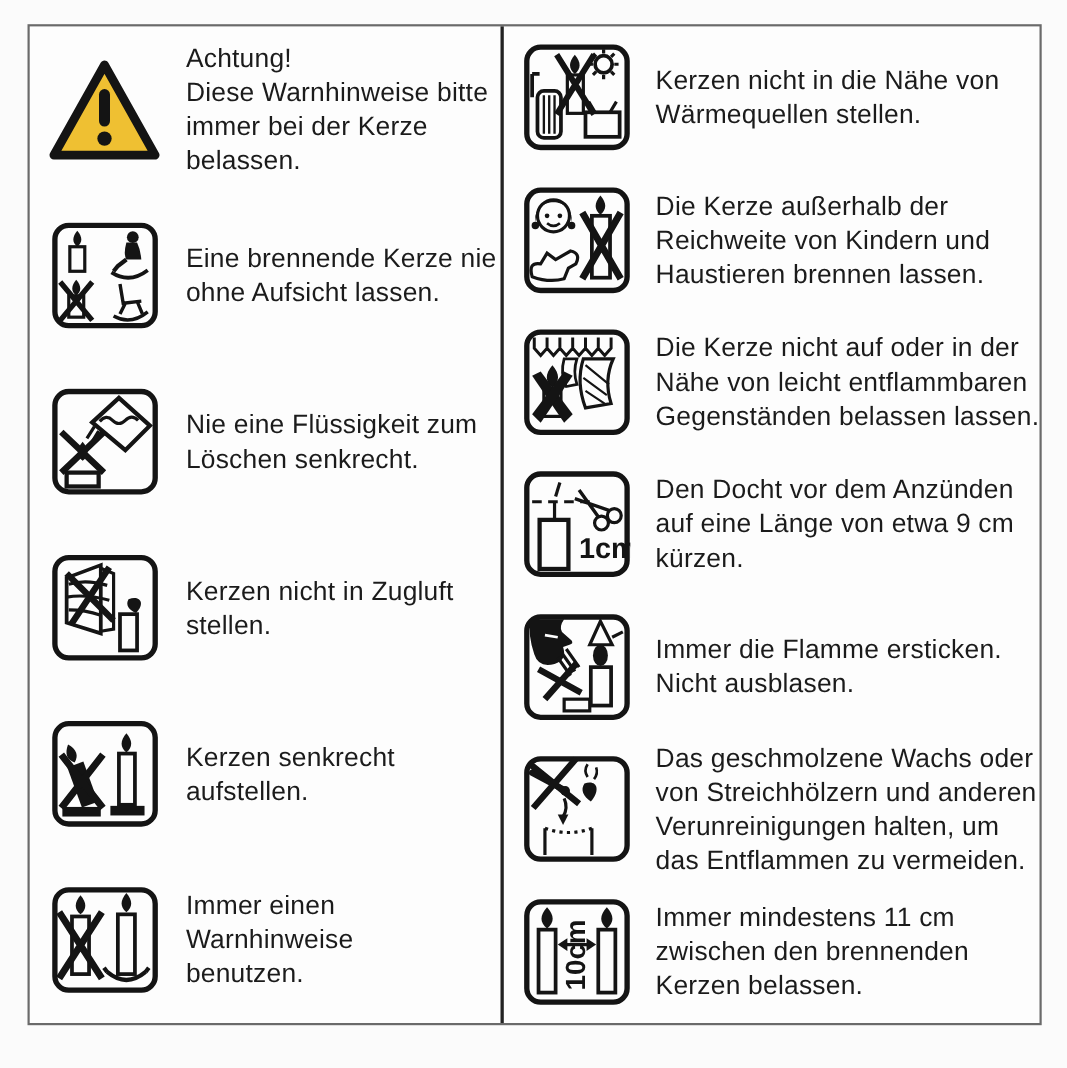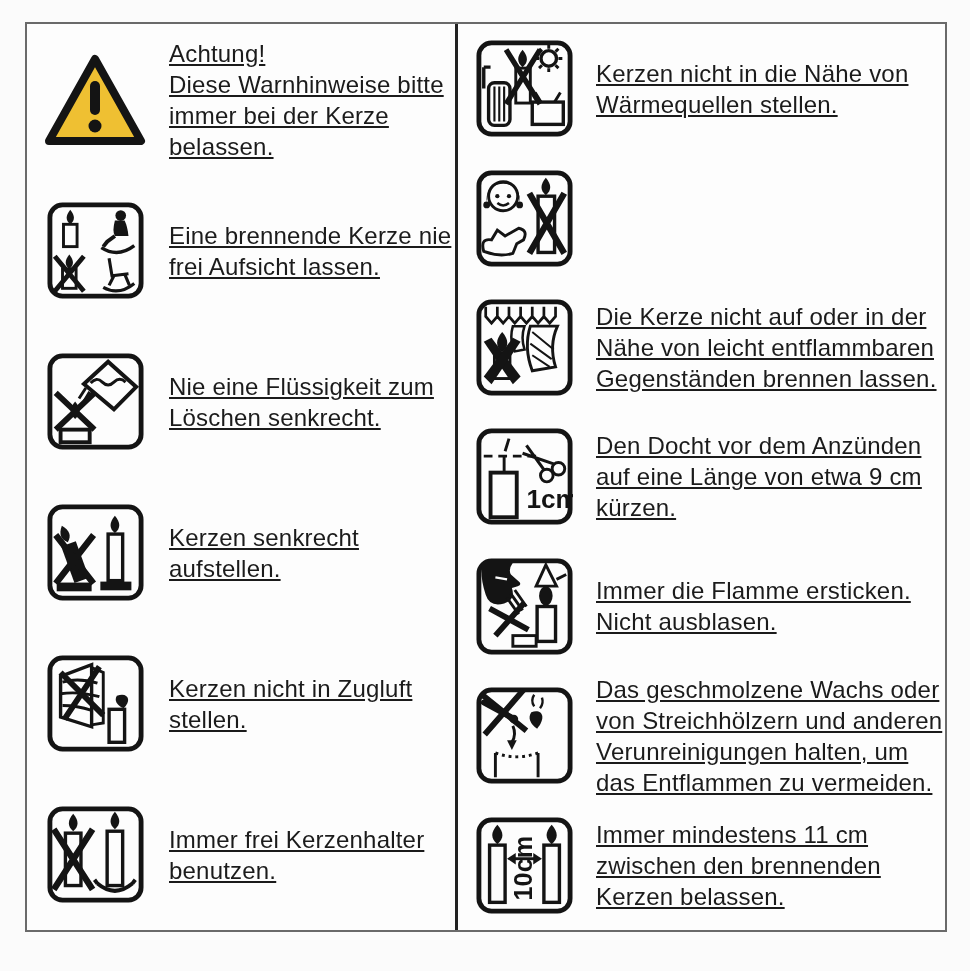--- a/index.html
+++ b/index.html
@@ -10,21 +10,20 @@
     color:#1b1b1b;
     position:relative;
     overflow:hidden;
   }
   .sheet{
     position:absolute;left:25px;top:22px;
     width:918px;height:906px;
     background:#fdfdfd;
     border:2px solid #6a6a6a;
     display:flex;
-    text-decoration:underline;
   }
   .col{
     display:flex;flex-direction:column;
     height:100%;
   }
   .col-left{width:428px;border-right:3px solid #222;}
   .col-right{flex:1;}
   .row{
     flex:1;
     display:flex;
@@ -84,39 +83,57 @@
           <path class="s" d="M56 47 Q73 58 90 45" stroke-width="3.5"></path>
           <path class="f" d="M23 54c5 6 5 11 0 15c-5-4-5-9 0-15z"></path>
           <rect class="s" x="16" y="69" width="14" height="20" stroke-width="3"></rect>
           <path class="s" d="M8 56 L38 92 M38 56 L8 92" stroke-width="5"></path>
           <path class="s" d="M64 58 L67 76 L84 74 M80 74 L85 86 M69 76 L64 86" stroke-width="3.2"></path>
           <path class="s" d="M58 88 Q74 97 90 84" stroke-width="3.2"></path>
         </svg>
         </span>
       </div>
       <div class="wtext">Eine brennende Kerze nie
-frei Aufsicht lassen.</div>
+ohne Aufsicht lassen.</div>
     </div>
 
     <div class="row">
       <div class="icon-slot">
         <span>
         <svg class="icon-box" width="97" height="97" viewBox="0 0 100 100">
           <rect class="s" x="3" y="3" width="94" height="94" rx="13" stroke-width="5"></rect>
           <path class="s" d="M38 32 L63 9 L92 35 L69 58 Z" stroke-width="4"></path>
           <path class="s" d="M45 31 q6 -7 12 -1 q6 6 12 0 q6 -6 12 0" stroke-width="3"></path>
           <path class="s" d="M40 36 L33 47 M44 40 L38 50" stroke-width="3"></path>
           <path class="f" d="M29 50c6 7 6 13 0 18c-6-5-6-11 0-18z"></path>
           <rect class="s" x="14" y="79" width="30" height="13" stroke-width="4"></rect>
           <path class="s" d="M9 41 L49 79 M49 41 L9 79" stroke-width="6"></path>
         </svg>
         </span>
       </div>
       <div class="wtext">Nie eine Flüssigkeit zum
 Löschen senkrecht.</div>
+    </div>
+
+    <div class="row">
+      <div class="icon-slot">
+        <span>
+        <svg class="icon-box" width="97" height="97" viewBox="0 0 100 100">
+          <rect class="s" x="3" y="3" width="94" height="94" rx="13" stroke-width="5"></rect>
+          <path class="s" d="M14 22 L46 10 L46 74 L14 64 Z" stroke-width="3.5"></path>
+          <path class="s" d="M46 13 L58 18 L58 70 L46 72" stroke-width="3"></path>
+          <path class="s" d="M16 28 q16 -5 36 1 M14 40 q18 -3 40 3 M16 52 q15 0 30 5" stroke-width="3"></path>
+          <path class="s" d="M14 18 L58 62 M54 12 L18 66" stroke-width="6"></path>
+          <rect class="s" x="64" y="56" width="16" height="34" stroke-width="3.5"></rect>
+          <path class="f" d="M72 42 C83 38 88 46 79 55 C72 52 69 47 72 42 Z"></path>
+        </svg>
+        </span>
+      </div>
+      <div class="wtext">Kerzen nicht in Zugluft
+stellen.</div>
     </div>
 
     <div class="row">
       <div class="icon-slot">
         <span>
         <svg class="icon-box" width="97" height="97" viewBox="0 0 100 100">
           <rect class="s" x="3" y="3" width="94" height="94" rx="13" stroke-width="5"></rect>
           <g transform="rotate(-20 29 60)">
             <path class="f" d="M29 20c6 7 6 13 0 18c-6-5-6-11 0-18z"></path>
             <rect class="f" x="21" y="40" width="16" height="40"></rect>
@@ -131,48 +148,30 @@
       </div>
       <div class="wtext">Kerzen senkrecht
 aufstellen.</div>
     </div>
 
     <div class="row">
       <div class="icon-slot">
         <span>
         <svg class="icon-box" width="97" height="97" viewBox="0 0 100 100">
           <rect class="s" x="3" y="3" width="94" height="94" rx="13" stroke-width="5"></rect>
-          <path class="s" d="M14 22 L46 10 L46 74 L14 64 Z" stroke-width="3.5"></path>
-          <path class="s" d="M46 13 L58 18 L58 70 L46 72" stroke-width="3"></path>
-          <path class="s" d="M16 28 q16 -5 36 1 M14 40 q18 -3 40 3 M16 52 q15 0 30 5" stroke-width="3"></path>
-          <path class="s" d="M14 18 L58 62 M54 12 L18 66" stroke-width="6"></path>
-          <rect class="s" x="64" y="56" width="16" height="34" stroke-width="3.5"></rect>
-          <path class="f" d="M72 42 C83 38 88 46 79 55 C72 52 69 47 72 42 Z"></path>
-        </svg>
-        </span>
-      </div>
-      <div class="wtext">Kerzen nicht in Zugluft
-stellen.</div>
-    </div>
-
-    <div class="row">
-      <div class="icon-slot">
-        <span>
-        <svg class="icon-box" width="97" height="97" viewBox="0 0 100 100">
-          <rect class="s" x="3" y="3" width="94" height="94" rx="13" stroke-width="5"></rect>
           <path class="f" d="M27 8c6 7 6 13 0 18c-6-5-6-11 0-18z"></path>
           <rect class="s" x="19" y="28" width="16" height="54" stroke-width="3.5"></rect>
           <path class="s" d="M7 24 L47 86 M47 24 L7 86" stroke-width="6.5"></path>
           <path class="f" d="M70 6c6 7 6 13 0 18c-6-5-6-11 0-18z"></path>
           <rect class="s" x="62" y="26" width="16" height="56" stroke-width="3.5"></rect>
           <path class="s" d="M52 80 q18 15 36 0 M52 80 l-3 -4 M88 80 l3 -4" stroke-width="4"></path>
         </svg>
         </span>
       </div>
-      <div class="wtext">Immer frei Kerzenhalter
+      <div class="wtext">Immer einen Warnhinweise
 benutzen.</div>
     </div>
 
 
   </div>
 
   <div class="col col-right">
 
     <div class="row">
       <div class="icon-slot">
@@ -208,41 +207,44 @@
           <circle class="f" cx="22" cy="27" r="2.2"></circle>
               <circle class="f" cx="34" cy="27" r="2.2"></circle>
           <path class="s" d="M22 34 q6 5 12 0" stroke-width="2.5"></path>
           <path class="s" d="M8 84 Q4 70 16 72 L22 62 L30 68 L44 60 Q54 62 49 72 L42 76 L38 86 Q24 90 8 84 Z" stroke-width="3"></path>
           <path class="f" d="M72 8c6 7 6 13 0 18c-6-5-6-11 0-18z"></path>
           <rect class="s" x="64" y="27" width="17" height="58" stroke-width="3.5" fill="#fdfdfd"></rect>
           <path class="s" d="M55 24 L91 86 M91 24 L55 86" stroke-width="6.5"></path>
         </svg>
         </span>
       </div>
+      <div class="wtext">Die Kerze außerhalb der
+Reichweite von Kindern und
+Haustieren brennen lassen.</div>
     </div>
 
     <div class="row">
       <div class="icon-slot">
         <span>
         <svg class="icon-box" width="97" height="97" viewBox="0 0 100 100">
           <rect class="s" x="3" y="3" width="94" height="94" rx="13" stroke-width="5"></rect>
           <path class="s" d="M10 8 L10 18 L16 25 L22 18 L22 8 M22 8 L22 18 L28 25 L34 18 L34 8 M34 8 L34 18 L40 25 L46 18 L46 8 M46 8 L46 18 L52 25 L58 18 L58 8 M58 8 L58 18 L64 25 L70 18 L70 8 M70 8 L70 18 L76 25 L82 18 L82 8" stroke-width="2.8"></path>
           <path class="s" d="M56 28 Q49 50 58 74 L82 70 Q75 48 84 28 Z" stroke-width="3"></path>
           <path class="s" d="M58 34 L80 52 M56 46 L78 62 M58 58 L76 70" stroke-width="2"></path>
           <path class="s" d="M38 28 Q34 42 40 54 L50 52 Q46 40 50 28 Z" stroke-width="2.6"></path>
           <path class="f" d="M27 34c7 8 7 15 0 21c-7-6-7-13 0-21z"></path>
           <rect class="s" x="19" y="56" width="16" height="26" stroke-width="3" fill="#fdfdfd"></rect>
           <path class="f" d="M8 44 L16 40 L46 80 L38 88 Z"></path>
           <path class="f" d="M46 44 L38 40 L8 80 L16 88 Z"></path>
         </svg>
         </span>
       </div>
       <div class="wtext">Die Kerze nicht auf oder in der
 Nähe von leicht entflammbaren
-Gegenständen brennen lassen.</div>
+Gegenständen belassen lassen.</div>
     </div>
 
     <div class="row">
       <div class="icon-slot">
         <span>
         <svg class="icon-box" width="97" height="97" viewBox="0 0 100 100">
           <rect class="s" x="3" y="3" width="94" height="94" rx="13" stroke-width="5"></rect>
           <path class="s" d="M8 29 L66 29" stroke-width="3" stroke-dasharray="9 6"></path>
           <path class="s" d="M30 24 L34 11" stroke-width="3"></path>
           <rect class="s" x="15" y="46" width="27" height="46" stroke-width="4"></rect>

